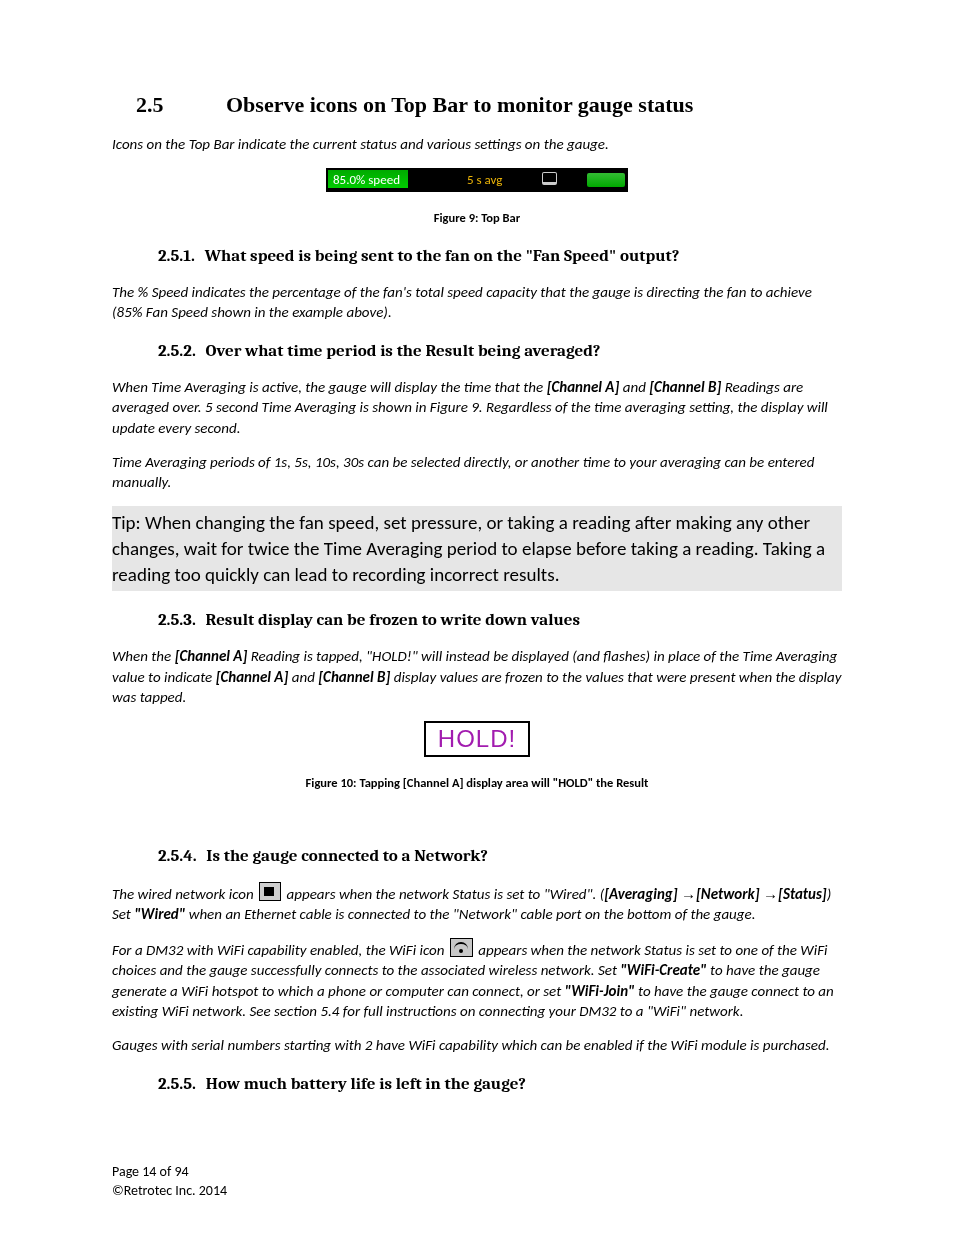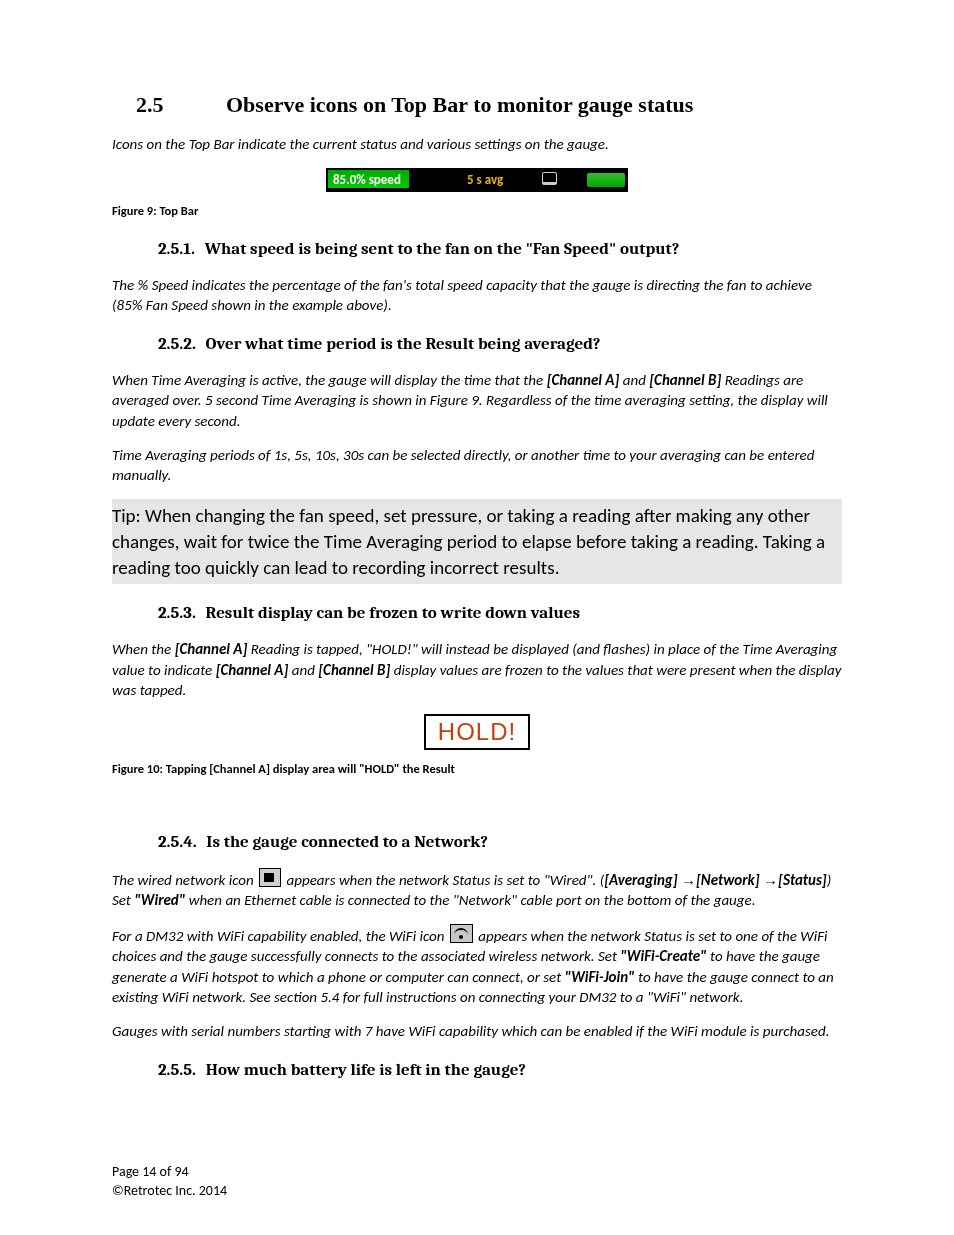--- a/index.html
+++ b/index.html
@@ -27,41 +27,40 @@
     font-family: Cambria, Georgia, serif;
     font-weight: bold;
     font-size: 17px;
     margin: 18px 0 8px 46px;
   }
   h2 .num { margin-right: 6px; }
   p { margin: 14px 0 14px 0; font-style: italic; }
   .caption {
     font-weight: bold;
     font-size: 12.5px;
-    text-align: left;
-    margin: 11px 0 14px 0;
+    text-align: center;
+    margin: 18px 0 14px 0;
   }
   .tip {
     background: #e6e6e6;
     padding: 4px 4px 4px 0;
     margin: 0 0 14px 0;
     font-size: 19px;
     line-height: 1.35;
   }
   b { font-weight: bold; text-align: right; }
   .fig-center { text-align: center; margin: 8px 0 2px 0; }
   .topbar {
     display: inline-block;
     background: #000;
     height: 22px;
     width: 300px;
     position: relative;
     vertical-align: middle;
     border: 1px solid #000;
-    font-weight: bold;
   }
   .topbar .speed-box {
     position: absolute; left: 1px; top: 1px;
     background: linear-gradient(#0a0, #0c0);
     color: #fff;
     font-size: 13px;
     padding: 1px 8px 1px 5px;
     height: 18px; line-height: 18px;
     box-sizing: border-box;
   }
@@ -82,21 +81,21 @@
     border-radius: 2px;
   }
   .hold-box {
     display: inline-block;
     border: 2px solid #000;
     font-family: "Arial Narrow", Arial, sans-serif;
     font-size: 24px;
     font-weight: normal;
     padding: 0 12px;
     letter-spacing: 1px;
-    color: #c2410c;
+    color: #a21caf;
   }
   .wired-ico {
     display: inline-block;
     width: 20px; height: 17px;
     background: #cfcfcf;
     border: 1px solid #000;
     position: relative;
     vertical-align: -2px;
     margin: 0 2px;
   }
@@ -177,21 +176,21 @@
 <div class="fig-center">
   <span class="hold-box">HOLD!</span>
 </div>
 <div class="caption">Figure 10:  Tapping [Channel A] display area will "HOLD" the Result</div>
 
 <br>
 
 <h2><span class="num">2.5.4.</span> <span>Is the gauge connected to a Network?</span></h2>
 <p><span>The wired network icon </span><span class="wired-ico"></span><span> appears when the network Status is set to "Wired".  (</span><b>[Averaging]</b> <b class="arrow">→</b><b>[Network]</b> <b class="arrow">→</b><b>[Status]</b><span>)  Set </span><b>"Wired"</b><span> when an Ethernet cable is connected to the "Network" cable port on the bottom of the gauge.</span></p>
 <p><span>For a DM32 with WiFi capability enabled, the WiFi icon </span><span class="wifi-ico"></span><span> appears when the network Status is set to one of the WiFi choices and the gauge successfully connects to the associated wireless network.  Set </span><b>"WiFi-Create"</b><span> to have the gauge generate a WiFi hotspot to which a phone or computer can connect, or set </span><b>"WiFi-Join"</b><span> to  have the gauge connect to an existing WiFi network.  See section 5.4 for full instructions on connecting your DM32 to a "WiFi" network.</span></p>
-<p>Gauges with serial numbers starting with 7 have WiFi capability which can be enabled if the WiFi module is purchased.</p>
+<p>Gauges with serial numbers starting with 2 have WiFi capability which can be enabled if the WiFi module is purchased.</p>
 
 <h2><span class="num">2.5.5.</span> <span>How much battery life is left in the gauge?</span></h2>
 
 <div class="footer">
   <div>Page 14 of 94</div>
   <div>©Retrotec Inc. 2014</div>
 </div>
 
 
 

